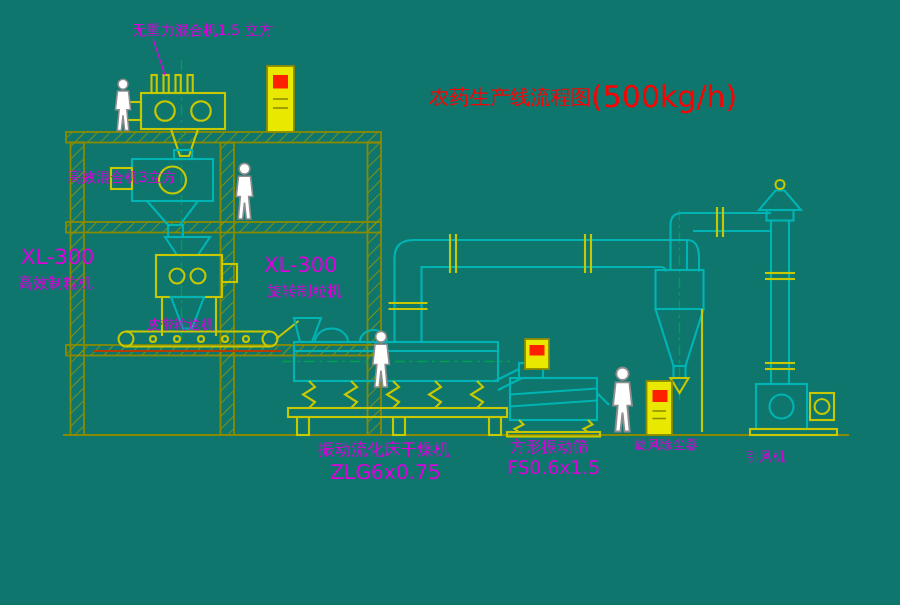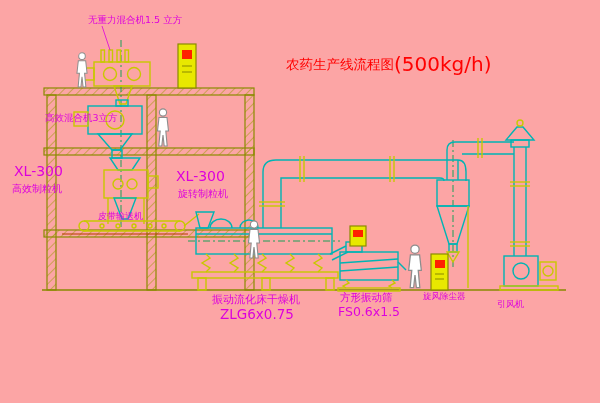--- a/index.html
+++ b/index.html
@@ -1,17 +1,17 @@
 <!DOCTYPE html>
 <html><head>
 <meta charset="utf-8">
 <style>
   html,body{margin:0;padding:0;background:#fff;}
   body{font-family:"DejaVu Sans","Liberation Sans",sans-serif;}
-  .stage{position:relative;width:600px;height:403px;background:#fca5a5;overflow:hidden;}
+  .stage{position:relative;width:600px;height:403px;background:#0f766e;overflow:hidden;}
   svg{display:block;}
   .st{stroke:#8a8a00;fill:none;stroke-width:1.3;}
   .slab{fill:url(#hatch);stroke:#8a8a00;stroke-width:1.2;}
   .eqy{stroke:#c8c800;fill:none;stroke-width:1.4;}
   .eqc{stroke:#00b4b4;fill:none;stroke-width:1.4;}
   .cl{stroke:#00a050;stroke-dasharray:7 3 2 3;fill:none;stroke-width:0.9;}
   .cab{fill:#e8e800;stroke:#8a8a00;stroke-width:1.2;}
   .cabred{fill:#ff2000;stroke:none;}
   .person{fill:#ffffff;stroke:#8d8d8d;stroke-width:1.1;}
   text.mg{fill:#dd00dd;}

